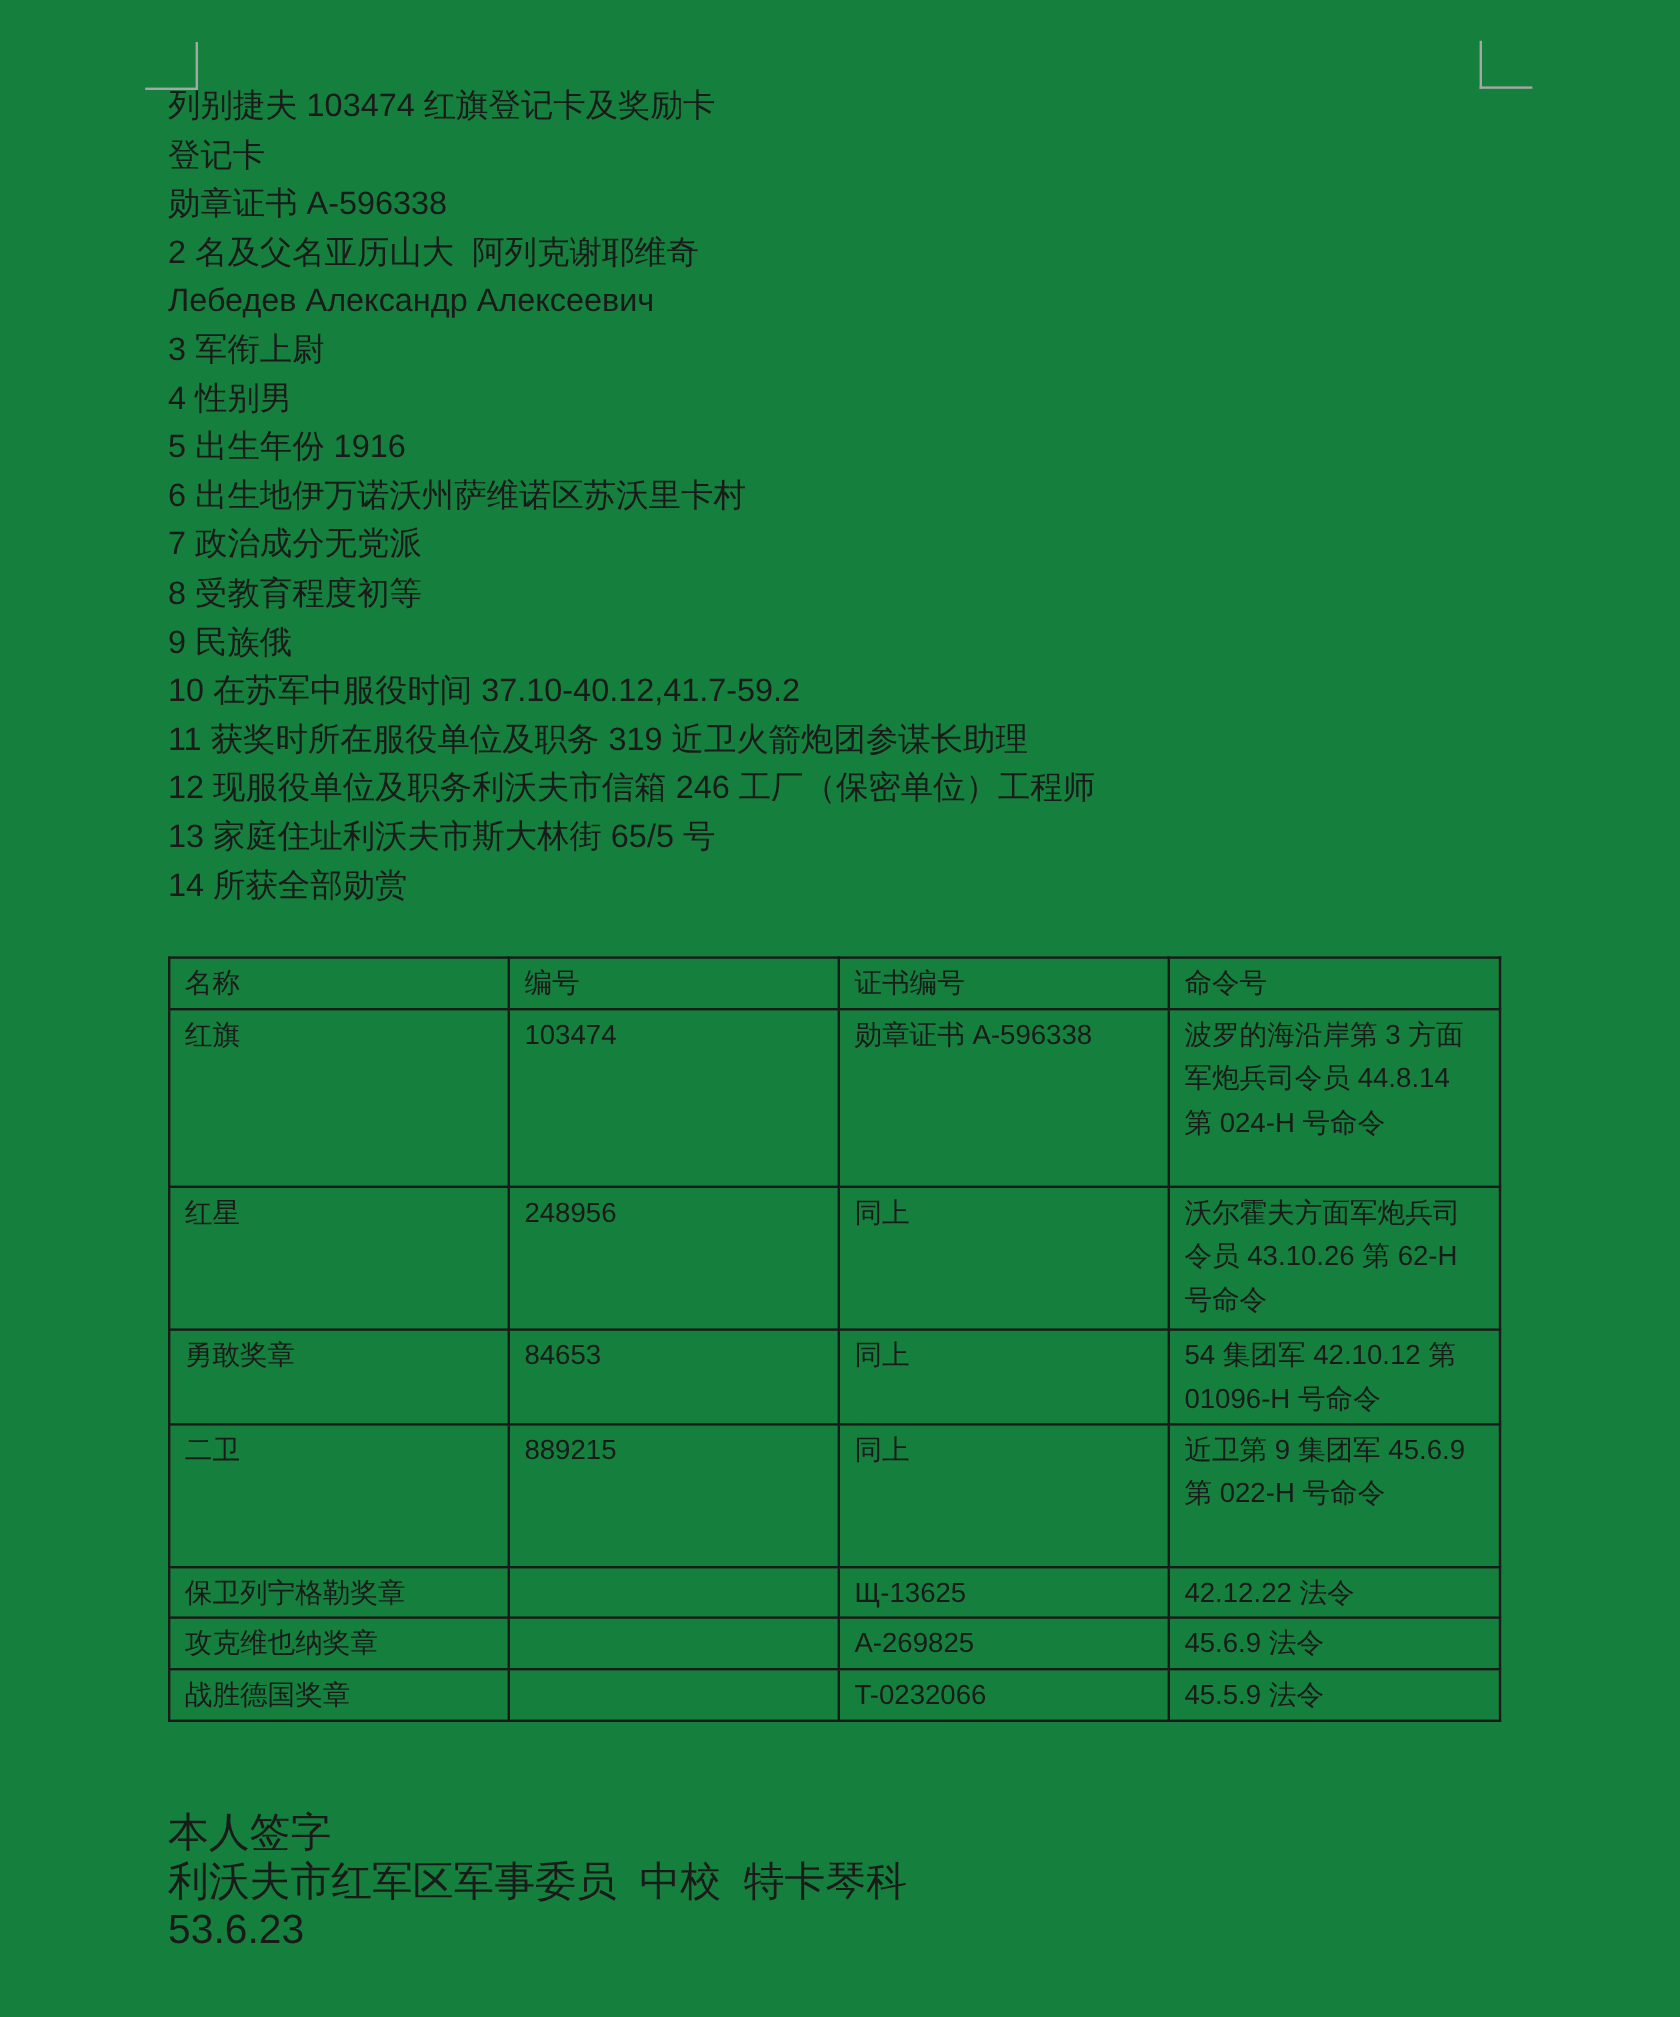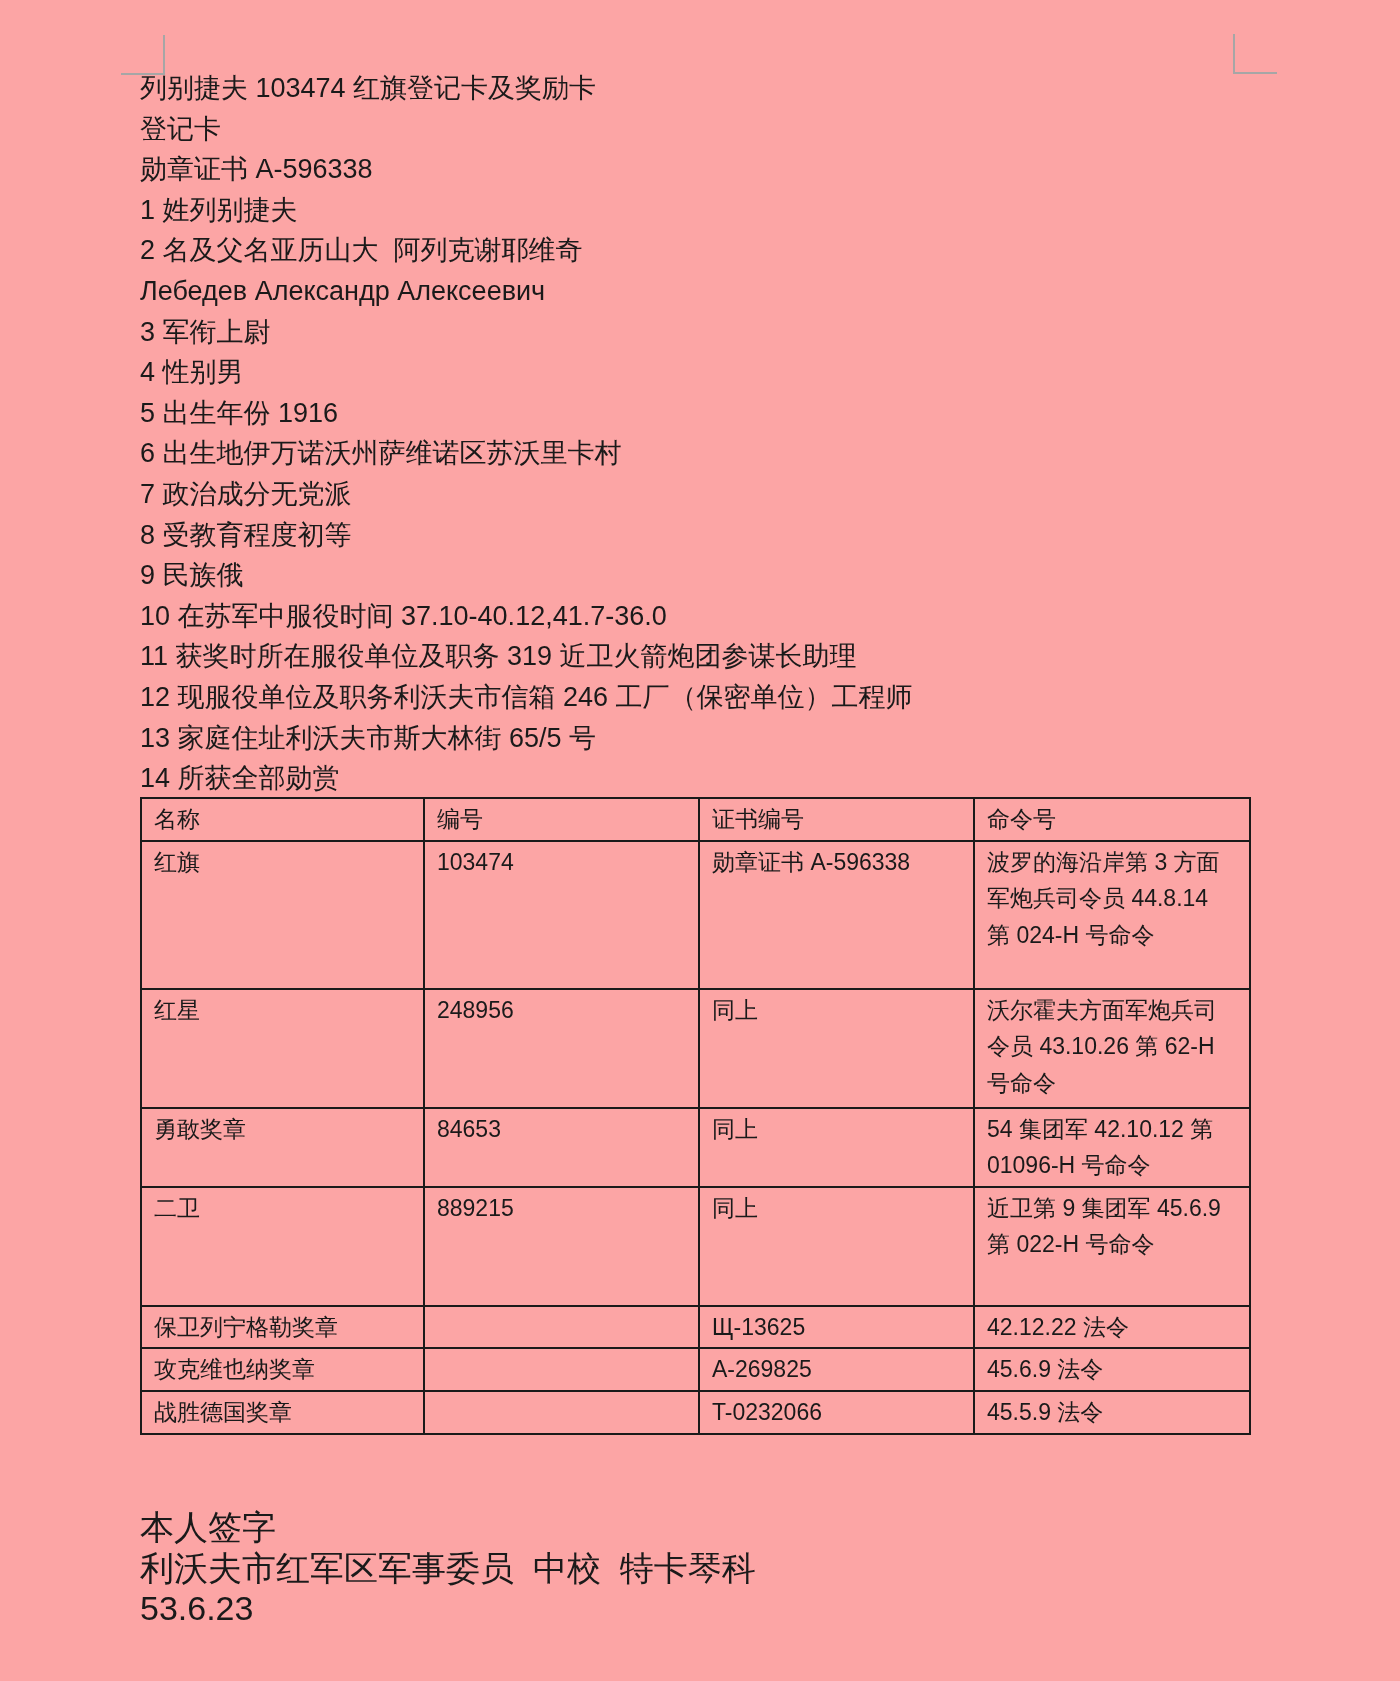--- a/index.html
+++ b/index.html
@@ -4,21 +4,21 @@
 <style>
   html, body {
     margin: 0;
     padding: 0;
     background: #ffffff;
   }
   .page {
     position: relative;
     width: 1400px;
     height: 1681px;
-    background: #fca5a5;
+    background: #15803d;
     font-family: "Liberation Sans", sans-serif;
     color: #1a1a1a;
     overflow: hidden;
   }
   
   .crop { position: absolute; width: 42px; height: 38px; }
   .crop.tl {
     left: 121px; top: 35px;
     border-right: 2px solid #a6a6a6;
     border-bottom: 2px solid #a6a6a6;
@@ -92,31 +92,30 @@
 
 <div class="page">
 
   <div class="crop tl"></div>
   <div class="crop tr"></div>
 
   <div class="content">
     <p>列别捷夫 103474 红旗登记卡及奖励卡</p>
     <p>登记卡</p>
     <p>勋章证书 A-596338</p>
-    <p>1 姓列别捷夫</p>
     <p>2 名及父名亚历山大  阿列克谢耶维奇</p>
     <p>Лебедев Александр Алексеевич</p>
     <p>3 军衔上尉</p>
     <p>4 性别男</p>
     <p>5 出生年份 1916</p>
     <p>6 出生地伊万诺沃州萨维诺区苏沃里卡村</p>
     <p>7 政治成分无党派</p>
     <p>8 受教育程度初等</p>
     <p>9 民族俄</p>
-    <p>10 在苏军中服役时间 37.10-40.12,41.7-36.0</p>
+    <p>10 在苏军中服役时间 37.10-40.12,41.7-59.2</p>
     <p>11 获奖时所在服役单位及职务 319 近卫火箭炮团参谋长助理</p>
     <p>12 现服役单位及职务利沃夫市信箱 246 工厂（保密单位）工程师</p>
     <p>13 家庭住址利沃夫市斯大林街 65/5 号</p>
     <p>14 所获全部勋赏</p>
   </div>
 
   <table class="awards">
     <colgroup>
       <col class="c1">
         <col class="c2">

